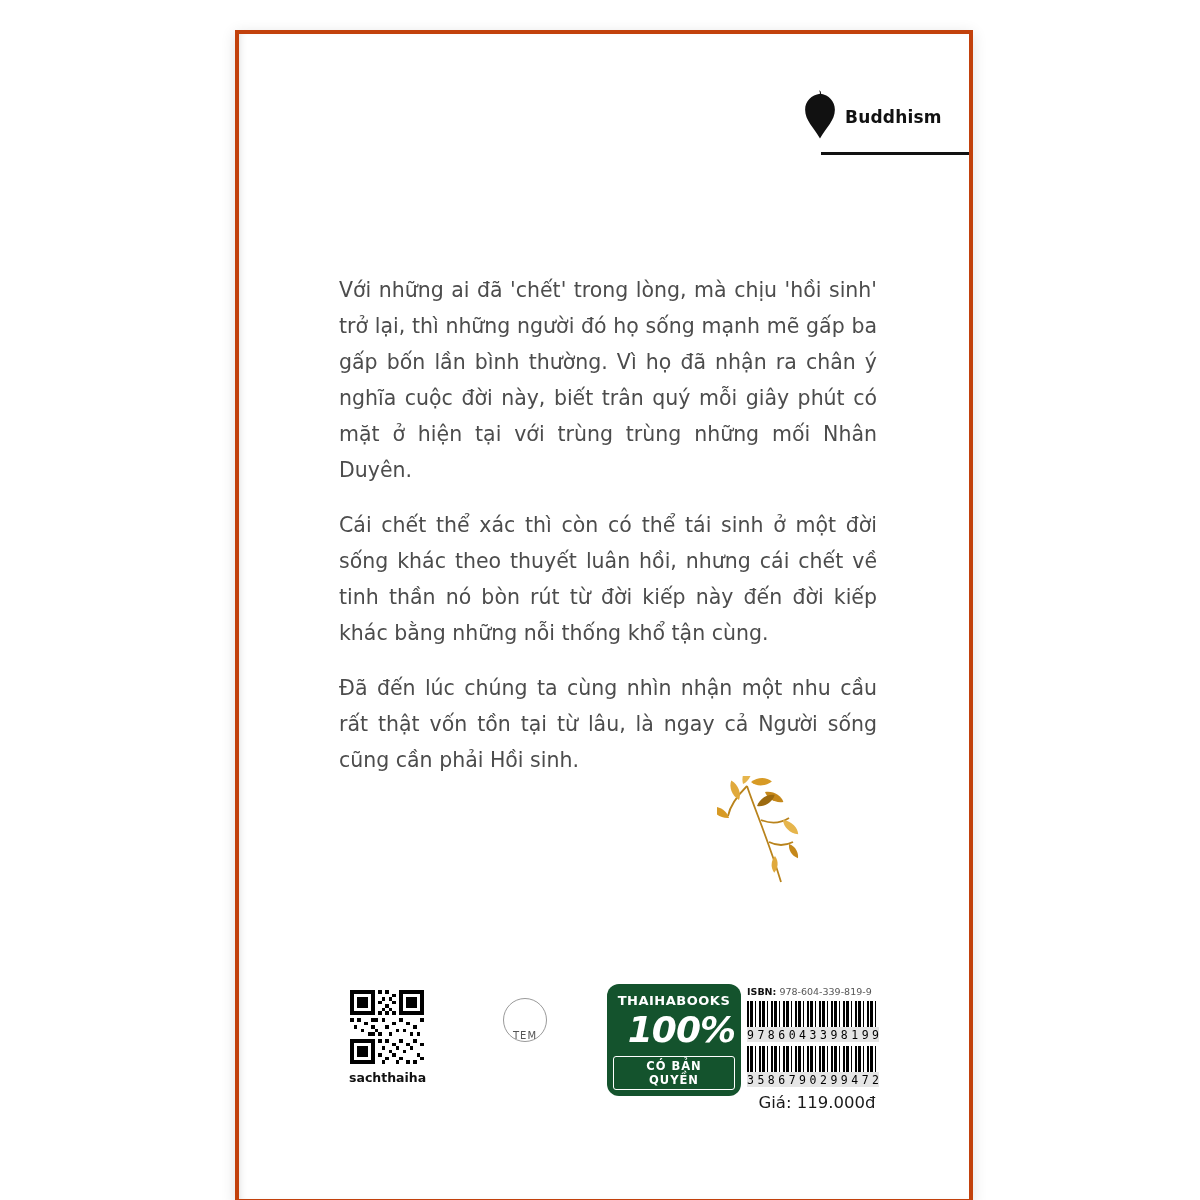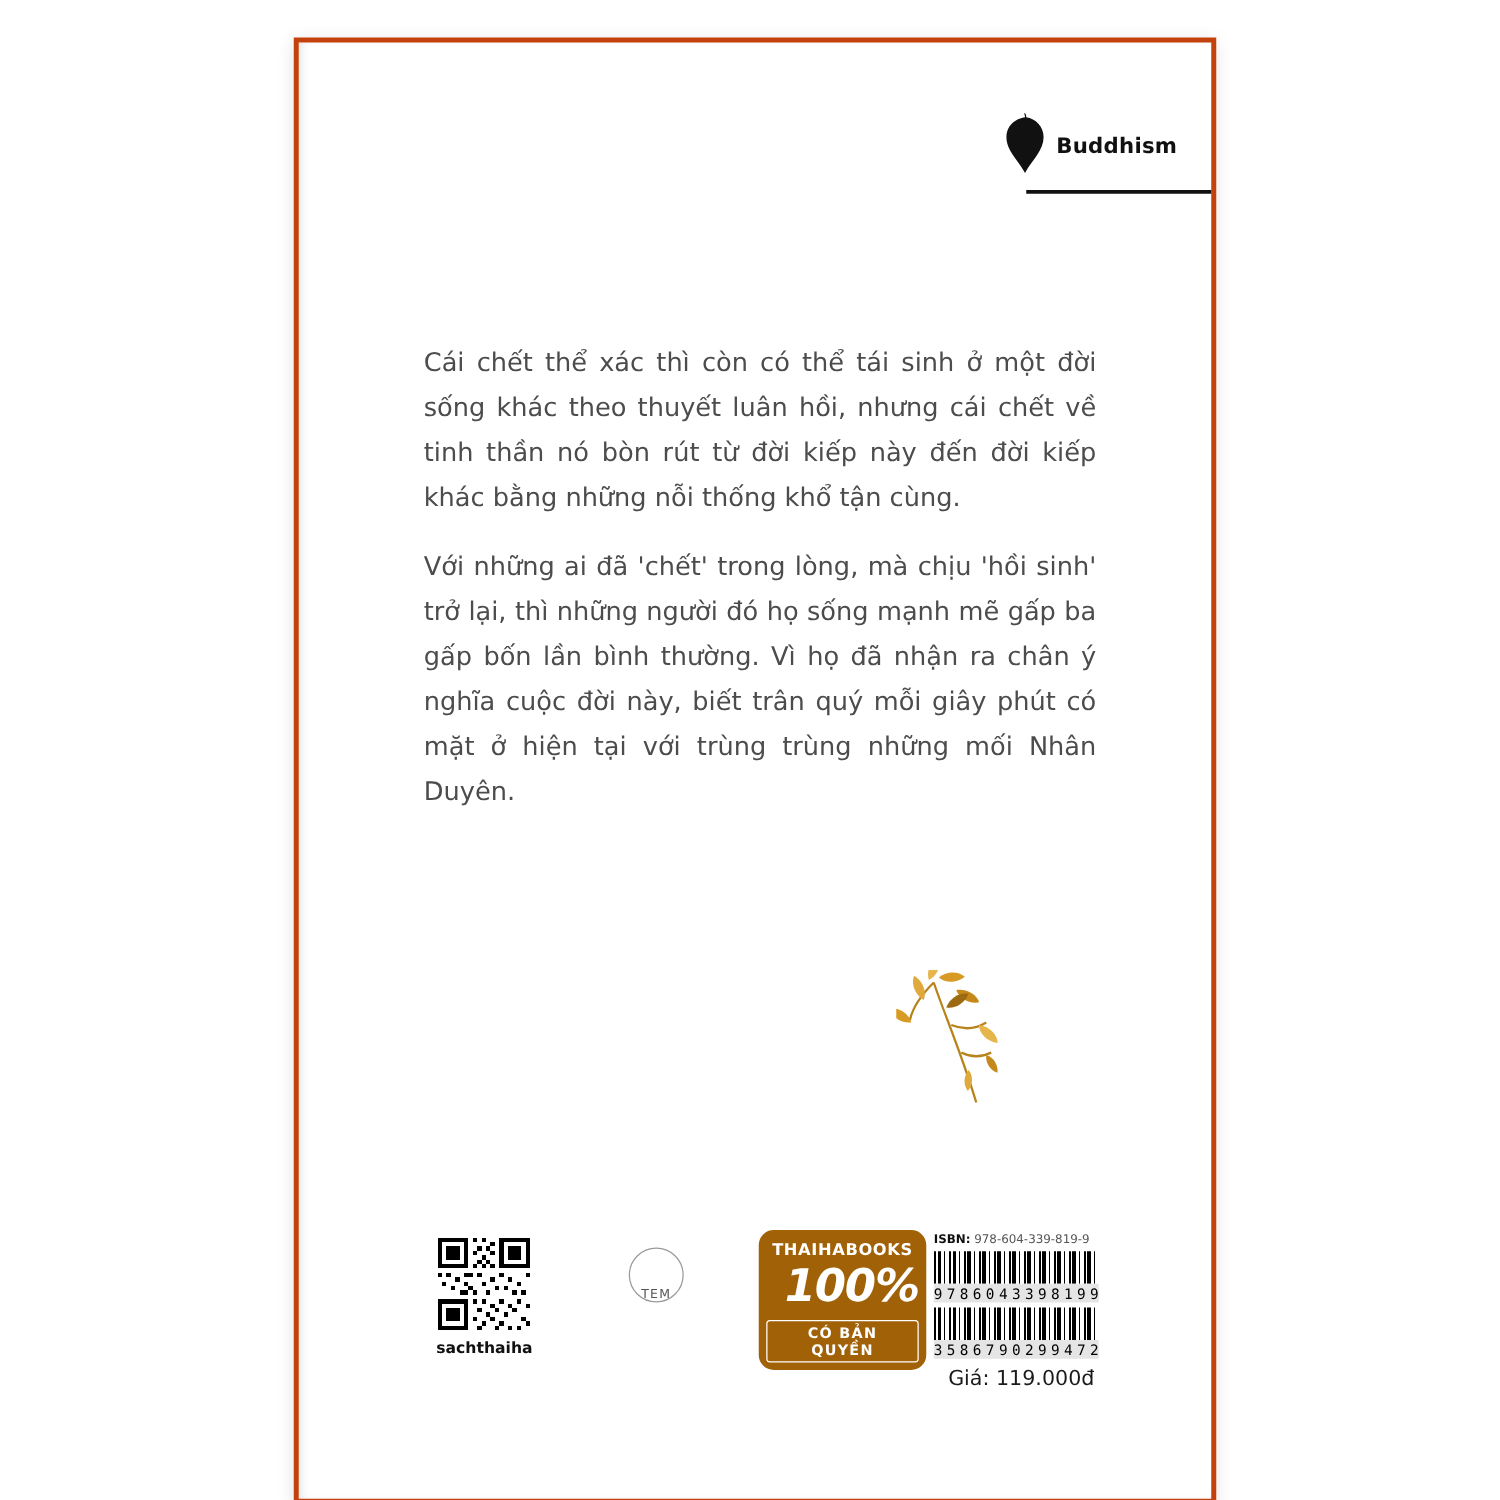--- a/index.html
+++ b/index.html
@@ -41,21 +41,21 @@
   .qr{width:74px;height:74px;display:block;margin:0 auto;}
   .qr-caption{margin-top:6px;font-size:12.5px;font-weight:bold;color:#111;}
   .tem{
     position:absolute;left:264px;top:964px;width:42px;height:42px;
     border:1.5px solid #9a9a9a;border-radius:50%;
     display:flex;align-items:flex-end;justify-content:center;
     font-size:10px;letter-spacing:1px;color:#555;
   }
   .badge{
     position:absolute;left:368px;top:950px;width:134px;height:112px;
-    background:#a16207;border-radius:12px;
+    background:#14532d;border-radius:12px;
     color:#fff;text-align:center;box-sizing:border-box;padding:9px 6px 8px;
   }
   .badge .b1{font-size:13px;font-weight:bold;letter-spacing:.5px;}
   .badge .b2{font-size:36px;font-weight:bold;font-style:italic;line-height:44px;letter-spacing:-1px;text-align:right;}
   .badge .b3{
     font-size:11.5px;font-weight:bold;letter-spacing:1px;
     border:1.5px solid #fff;border-radius:3px;display:inline-block;
     padding:2px 22px;margin-top:4px;
   }
   .isbn-block{position:absolute;left:508px;top:952px;width:140px;}
@@ -86,22 +86,23 @@
 
   <div class="logo">
     <svg class="leaf" viewBox="0 0 32 48">
       <path fill="#111" d="M16 4 C16 2 15.1 0.7 15.1 0.7 C15.1 0.7 16.9 1.3 16.9 3 L16.9 4.1 C24 5.2 30 11 30 19 C30 29 22 35.5 16 46 C10 35.5 2 29 2 19 C2 11 8 5.2 16 4 Z"></path>
     </svg>
     <span class="label">Buddhism</span>
   </div>
   <div class="logo-rule"></div>
 
   <div class="copy">
+    <p>Với những ai đã 'chết' trong lòng, mà chịu 'hồi sinh' trở lại, thì những người đó họ sống mạnh mẽ gấp ba gấp bốn lần bình thường. Vì họ đã nhận ra chân ý nghĩa cuộc đời này, biết trân quý mỗi giây phút có mặt ở hiện tại với trùng trùng những mối Nhân Duyên.</p>
     <p>Cái chết thể xác thì còn có thể tái sinh ở một đời sống khác theo thuyết luân hồi, nhưng cái chết về tinh thần nó bòn rút từ đời kiếp này đến đời kiếp khác bằng những nỗi thống khổ tận cùng.</p>
-    <p>Với những ai đã 'chết' trong lòng, mà chịu 'hồi sinh' trở lại, thì những người đó họ sống mạnh mẽ gấp ba gấp bốn lần bình thường. Vì họ đã nhận ra chân ý nghĩa cuộc đời này, biết trân quý mỗi giây phút có mặt ở hiện tại với trùng trùng những mối Nhân Duyên.</p>
+    <p>Đã đến lúc chúng ta cùng nhìn nhận một nhu cầu rất thật vốn tồn tại từ lâu, là ngay cả Người sống cũng cần phải Hồi sinh.</p>
   </div>
 
   <svg class="branch" viewBox="0 0 92 118">
     <g stroke="#b9831c" stroke-width="1.8" fill="none">
       <path d="M30 10 C38 34 52 66 64 106"></path>
       <path d="M30 10 C20 20 13 30 11 40"></path>
       <path d="M44 44 C54 48 64 47 72 42"></path>
       <path d="M52 66 C60 70 68 70 76 66"></path>
     </g>
     <g>

